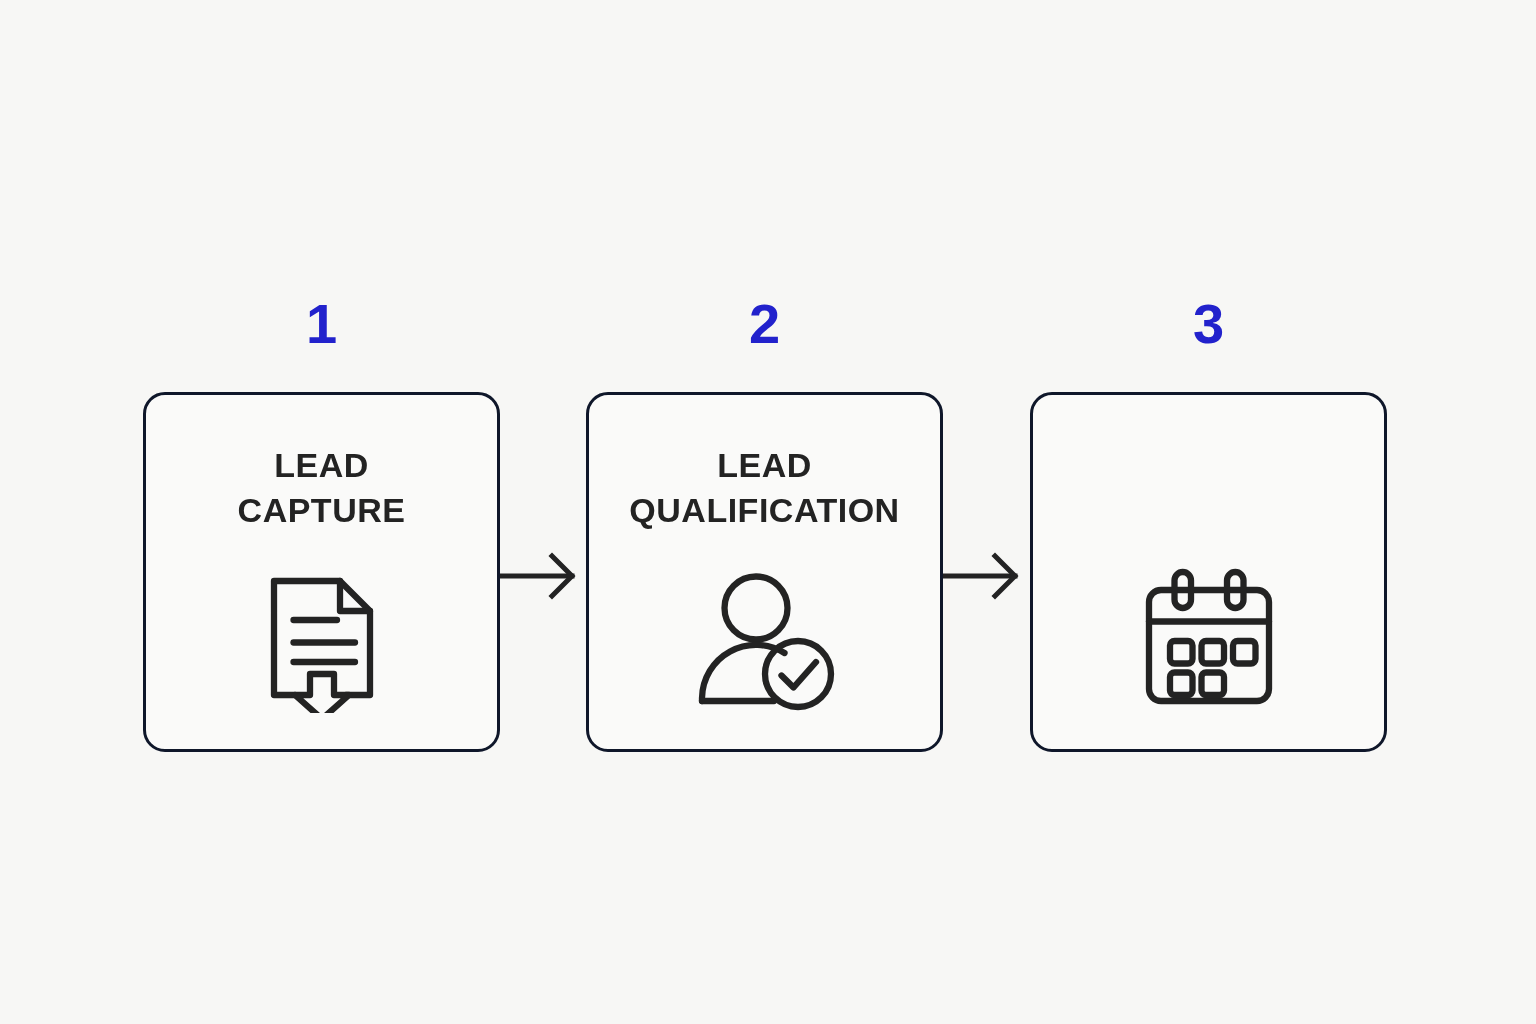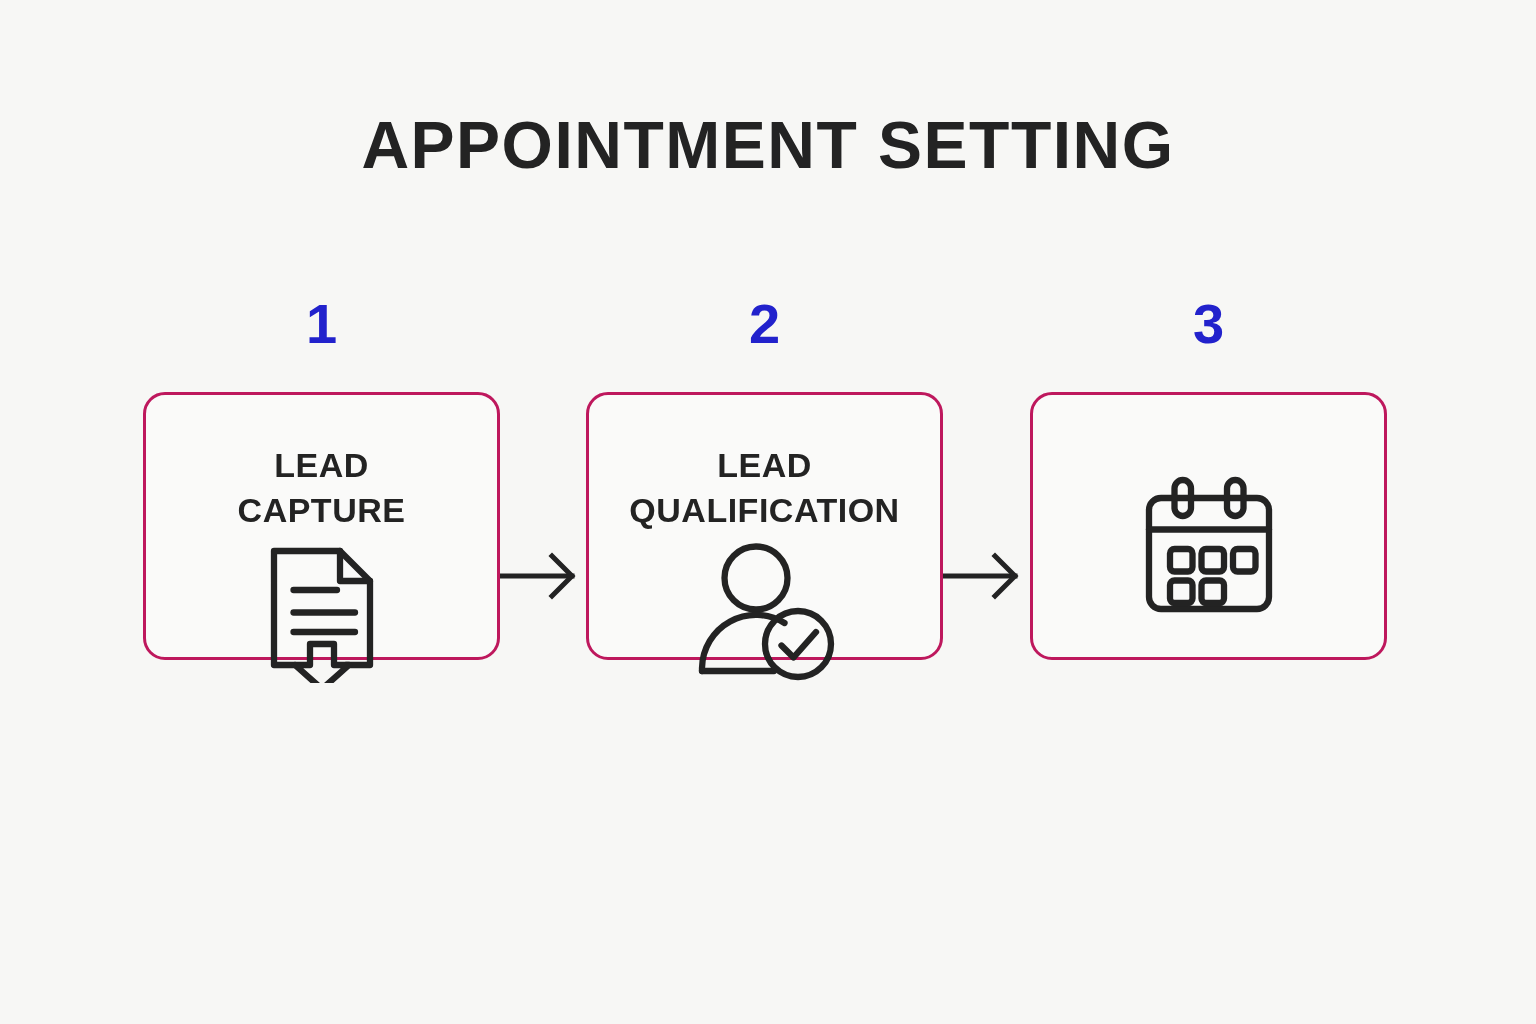--- a/index.html
+++ b/index.html
@@ -64,24 +64,24 @@
     font-weight: bold;
     color: #2222cc;
     line-height: 1;
   }
 
   .card {
     position: absolute;
     top: 96px;
     left: 0;
     width: 357px;
-    height: 268px;
+    height: 360px;
     box-sizing: border-box;
     background: #fafaf9;
-    border: 3px solid #be185d;
+    border: 3px solid #0f172a;
     border-radius: 22px;
     display: flex;
     flex-direction: column;
     align-items: center;
   }
 
   .card-label {
     margin-top: 48px;
     width: 100%;
     text-align: center;
@@ -113,21 +113,20 @@
   }
   .arrow-1 { left: 357px; }
   .arrow-2 { left: 800px; }
   .arrow svg { display: block; width: 86px; height: 50px; }
 </style>
 </head>
 <body>
 
 <div class="canvas">
 
-  <div class="page-title">APPOINTMENT SETTING</div>
 
   <div class="steps">
 
     <div class="step step-1">
       <div class="step-number">1</div>
       <div class="card">
         <div class="card-label">LEAD
 CAPTURE</div>
         <span class="card-icon">
           <svg viewBox="0 0 100 100" fill="none" stroke="#232323" stroke-width="4.2" stroke-linecap="round" stroke-linejoin="round">

